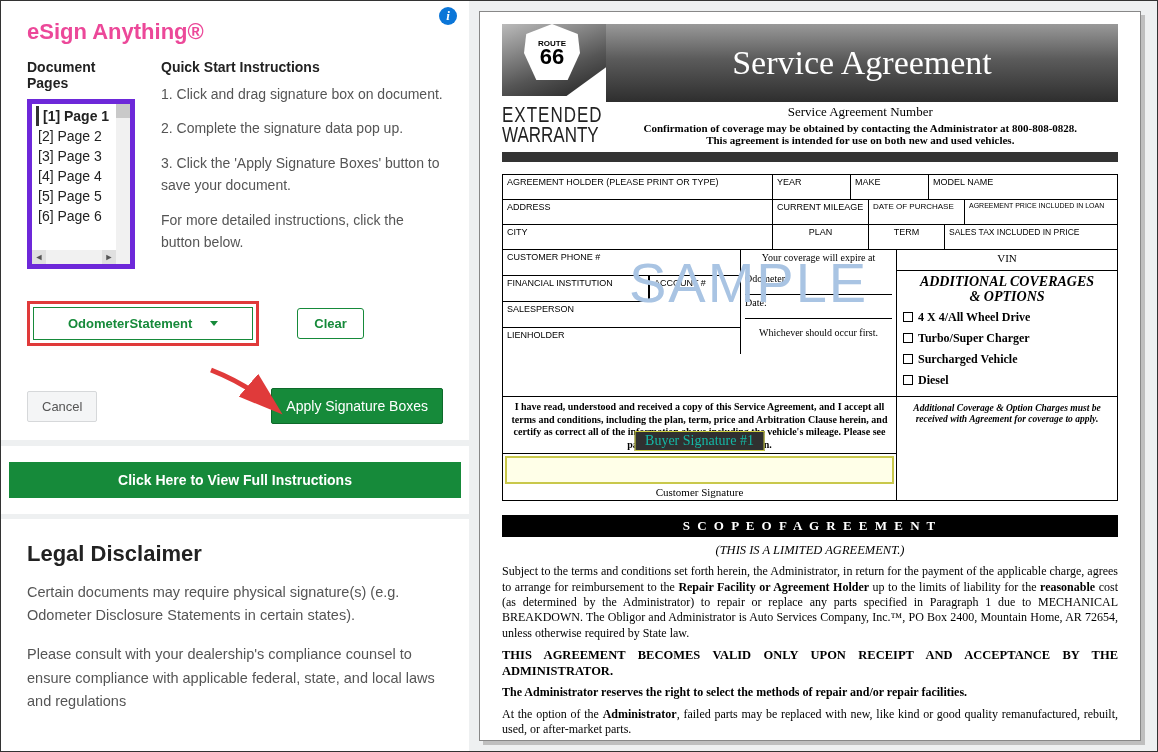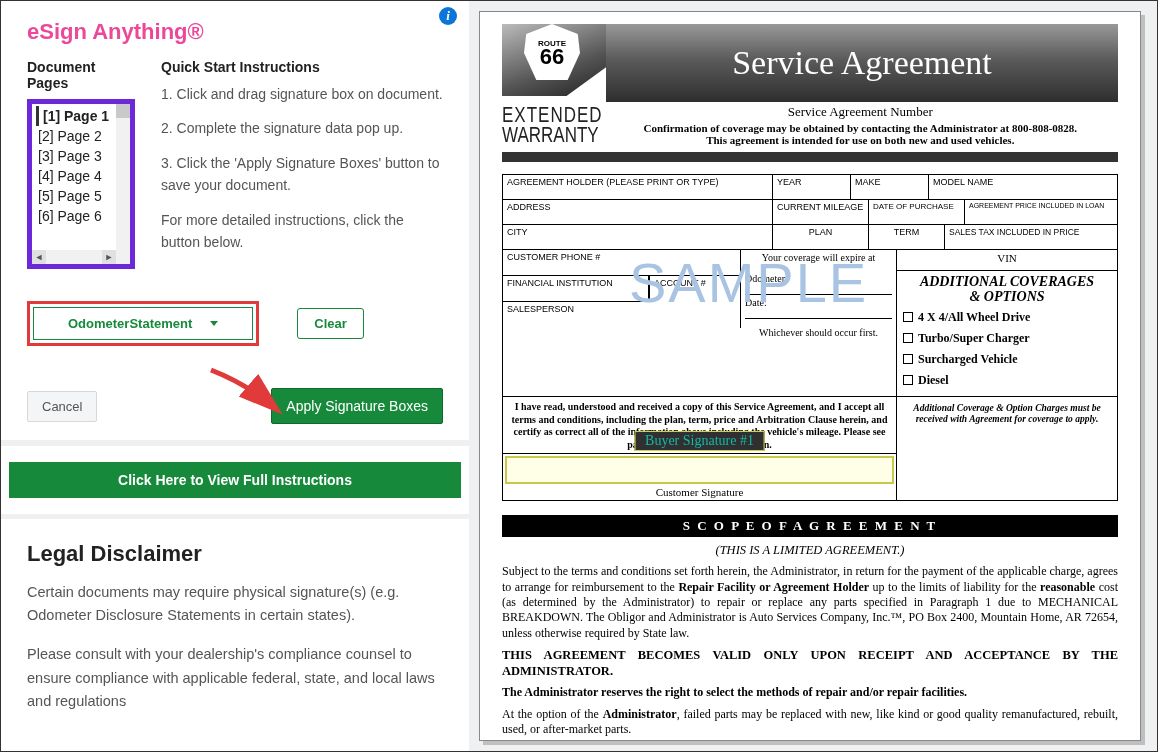--- a/index.html
+++ b/index.html
@@ -440,20 +440,21 @@
       </div>
       <div class="lower-grid" style="position:relative;">
         <span class="watermark">SAMPLE</span>
         <div class="lg-left">
           <div class="ft-cell">CUSTOMER PHONE #</div>
           <div class="fin-acct">
             <div class="ft-cell">FINANCIAL INSTITUTION</div>
             <div class="ft-cell acct">ACCOUNT #</div>
           </div>
           <div class="ft-cell">SALESPERSON</div>
+          <div class="ft-cell">LIENHOLDER</div>
         </div>
         <div class="lg-mid">
           <div style="text-align:center;">Your coverage will expire at</div>
           <div style="margin-top:10px;">Odometer:</div>
           <div class="line"></div>
           <div>Date:</div>
           <div class="line"></div>
           <div style="text-align:center; margin-top:8px;">Whichever should occur first.</div>
         </div>
         <div class="lg-right">

